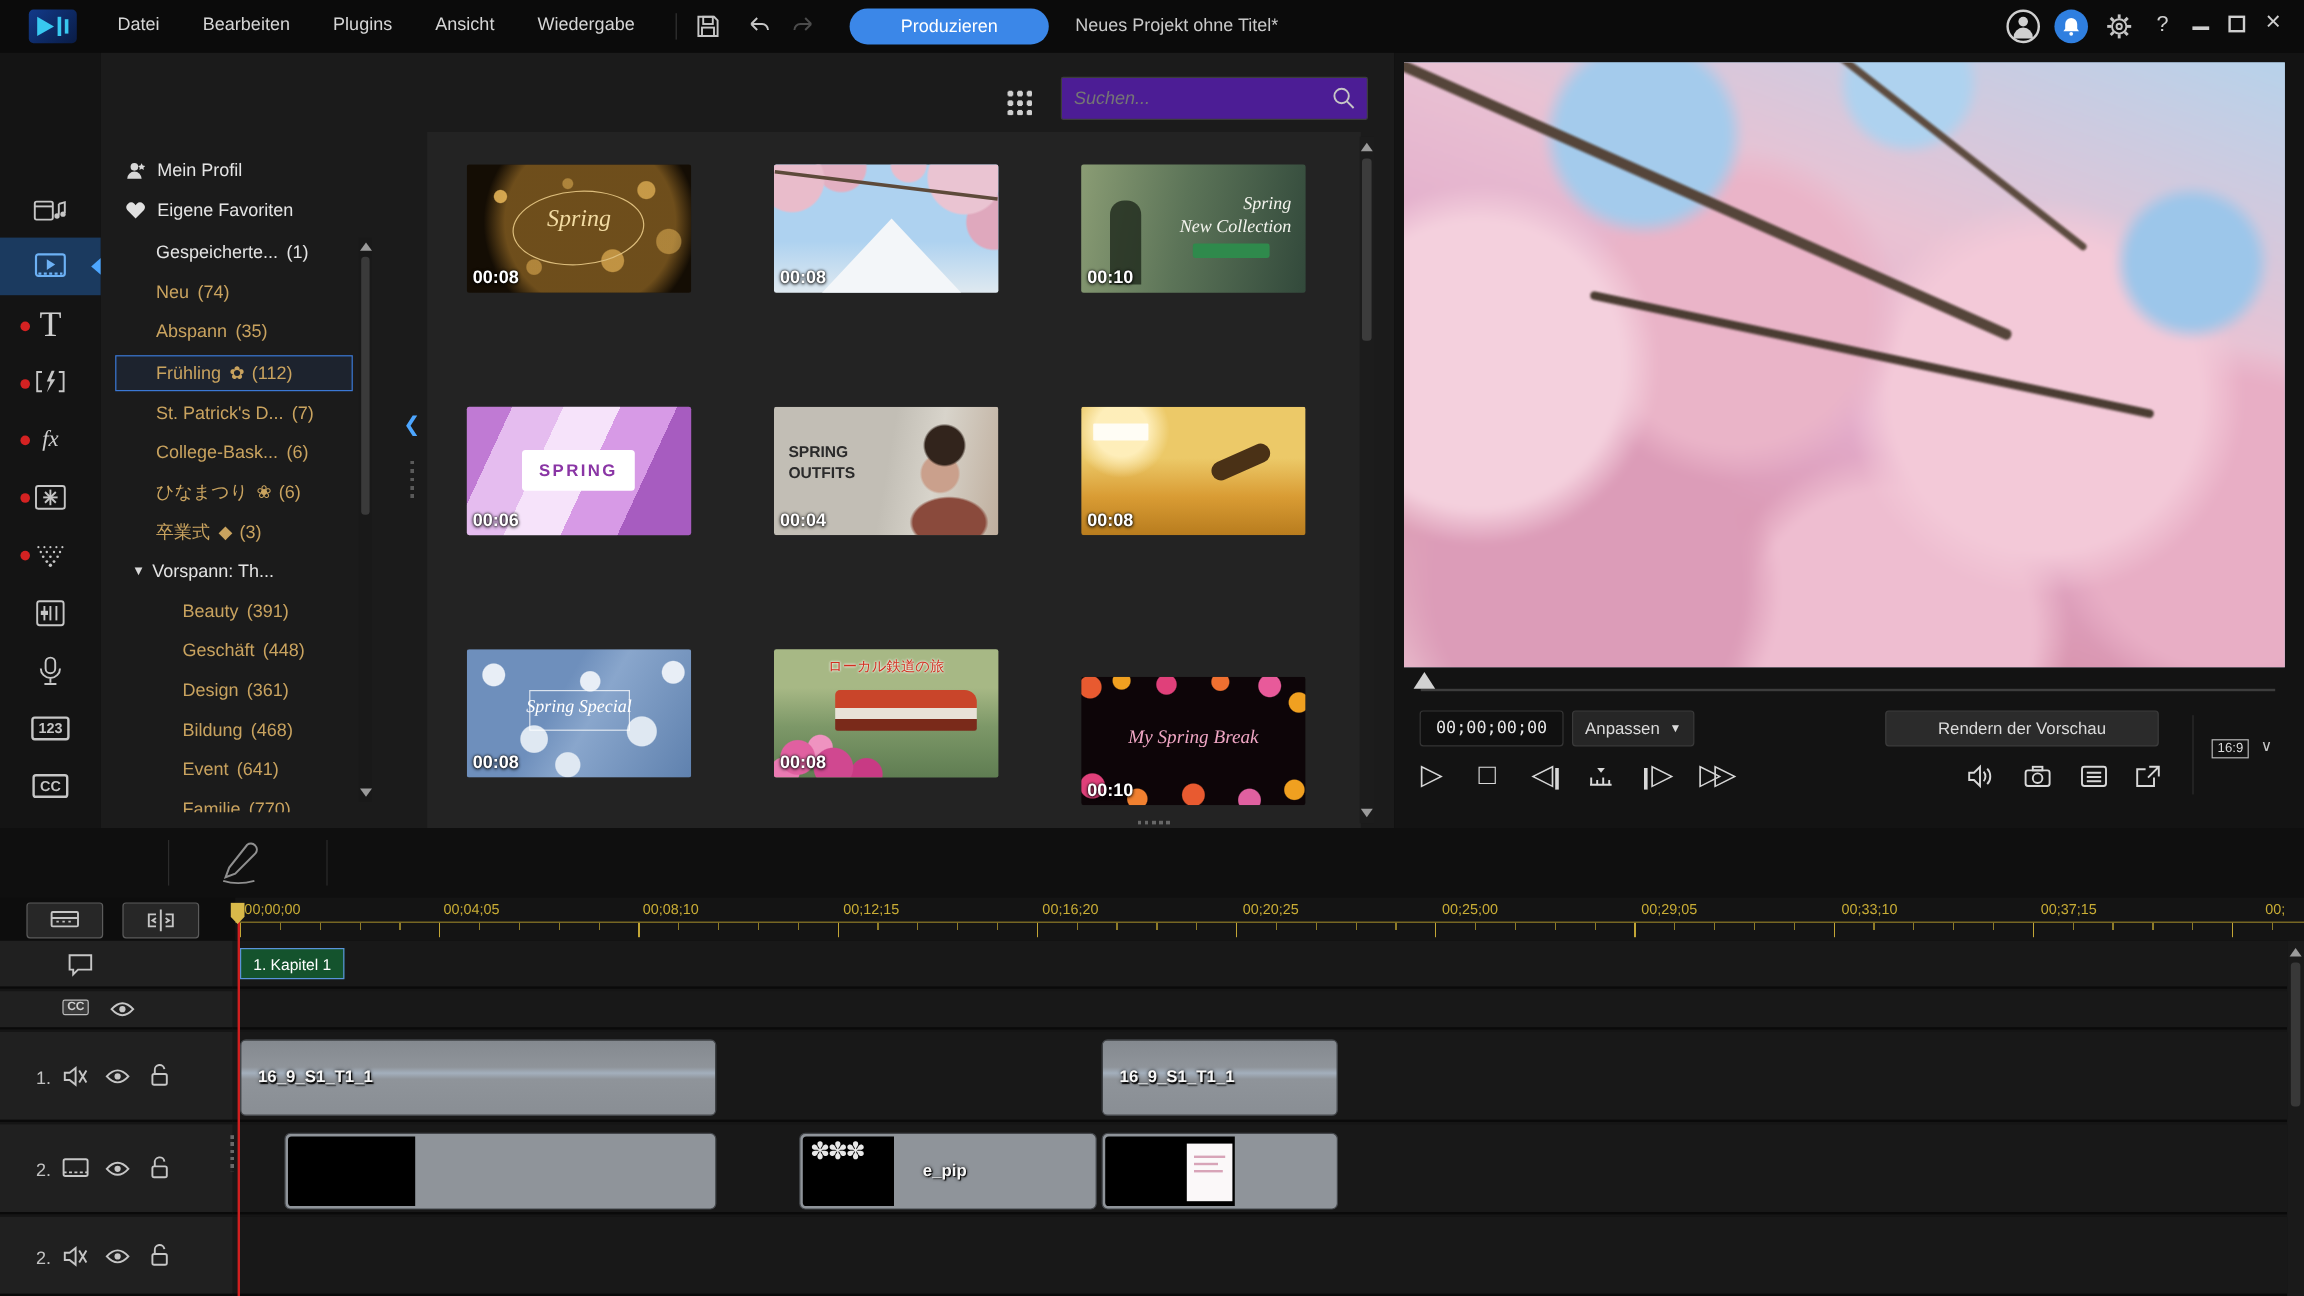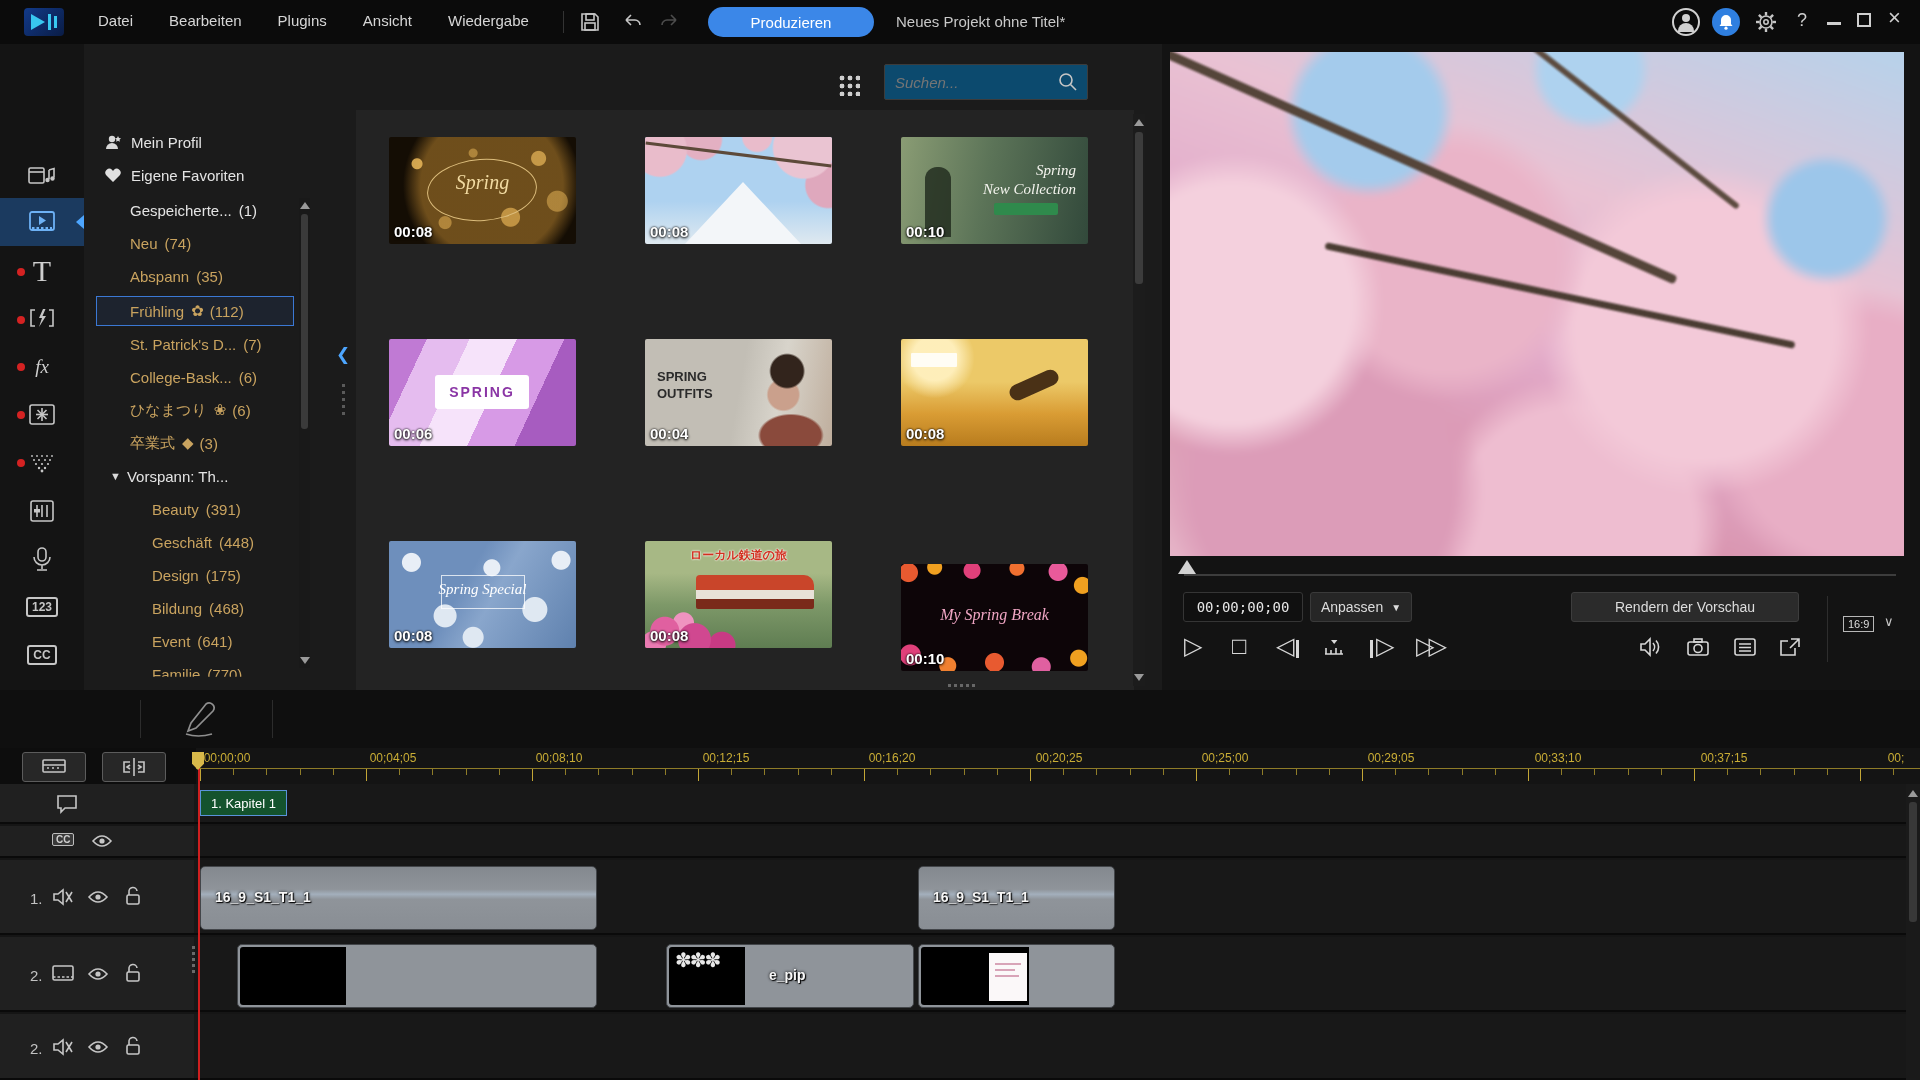--- a/index.html
+++ b/index.html
@@ -64,21 +64,21 @@
   .tri-up { width:0; height:0; border-left:5px solid transparent; border-right:5px solid transparent; border-bottom:7px solid #9a9a9a; }
   .tri-down { width:0; height:0; border-left:5px solid transparent; border-right:5px solid transparent; border-top:7px solid #9a9a9a; }
   
   #panel-collapse { position:absolute; left:252px; top:300px; color:#4da6ff; font-size:17px; }
   #panel-grip { position:absolute; left:258px; top:340px; width:3px; height:34px;
     background:repeating-linear-gradient(180deg,#5a5a5a 0 3px,transparent 3px 7px); }
   
   #grid-btn { position:absolute; left:754px; top:30px; width:22px; height:22px;
     background:
       radial-gradient(circle, #cfcfcf 2.4px, transparent 2.6px) 0 0/8px 8px repeat; }
-  #search-box { position:absolute; left:800px; top:20px; width:204px; height:36px; background:#0c4a6e; border:1px solid #3c3c3c; border-radius:2px; }
+  #search-box { position:absolute; left:800px; top:20px; width:256px; height:36px; background:#4c1d95; border:1px solid #3c3c3c; border-radius:2px; }
   #search-box input { position:absolute; left:10px; top:4px; width:200px; height:26px; background:transparent; border:none; outline:none;
     color:#9a9a9a; font-size:15px; font-style:italic; font-family:inherit; }
   #search-icon { position:absolute; right:8px; top:6px; width:22px; height:22px; }
   
   #thumb-scroll { position:absolute; left:1049px; top:70px; width:12px; height:572px; background:#1c1c1c; }
   #thumb-scroll .thumb { position:absolute; left:2px; top:18px; width:8px; height:152px; background:#3c3c3c; border-radius:3px; }
 
   
   .tile { position:absolute; width:187px; height:107px; border-radius:2px; overflow:hidden; background:#000; }
   .tile .dur { position:absolute; left:5px; bottom:4px; color:#fff; font-size:15px; font-weight:bold;
@@ -138,21 +138,21 @@
       radial-gradient(circle at 55% 25%, #e8eef6 0 8px, transparent 9px),
       radial-gradient(circle at 78% 64%, #dfe8f2 0 12px, transparent 13px),
       radial-gradient(circle at 92% 18%, #e8eef6 0 9px, transparent 10px),
       radial-gradient(circle at 45% 90%, #dfe8f2 0 10px, transparent 11px),
       linear-gradient(120deg,#6e8fbc 0 40%,#89a6cc 55%,#5f81ae 100%); }
   .v-bluefloral .ttl { left:0; right:0; top:40px; text-align:center; color:#fff; font-style:italic;
     font-family:"Liberation Serif","DejaVu Serif",serif; font-size:15px; }
   .v-bluefloral .frame { position:absolute; left:52px; top:34px; width:84px; height:34px; border:1px solid rgba(255,255,255,.75); }
 
   .v-train { background:linear-gradient(180deg,#a7b885 0 30%,#7d9868 60%,#5f7d52 100%); }
-  .v-train .ttl { left:0; right:0; top:6px; text-align:center; color:#d23020; font-weight:bold; font-size:12px;
+  .v-train .ttl { left:0; right:0; top:6px; text-align:center; color:#d23020; font-weight:normal; font-size:12px;
     text-shadow:0 0 2px #fff,0 0 2px #fff; }
   .v-train .body { position:absolute; right:18px; top:34px; width:118px; height:34px; background:linear-gradient(180deg,#c9452a 0 45%,#e8e2d8 45% 70%,#7a2a1a 70%); border-radius:4px 10px 2px 2px; }
   .v-train .flowers { position:absolute; left:0; bottom:0; width:110px; height:56px; background:
       radial-gradient(circle at 18% 70%, #e060a0 0 14px, transparent 15px),
       radial-gradient(circle at 45% 85%, #d04890 0 16px, transparent 17px),
       radial-gradient(circle at 8% 92%, #ea7ab2 0 12px, transparent 13px),
       radial-gradient(circle at 70% 95%, #c83a84 0 13px, transparent 14px),
       radial-gradient(circle at 35% 55%, #ef93c0 0 10px, transparent 11px); }
 
   .v-flowerframe { background:
@@ -476,21 +476,21 @@
     <div class="cat-row" style="top:451px; left:68px">
       <span class="lbl cat-gold">Beauty</span>
         <span class="cat-gold">(391)</span>
       </div>
     <div class="cat-row" style="top:484px; left:68px">
       <span class="lbl cat-gold">Geschäft</span>
         <span class="cat-gold">(448)</span>
       </div>
     <div class="cat-row" style="top:517px; left:68px">
       <span class="lbl cat-gold">Design</span>
-        <span class="cat-gold">(175)</span>
+        <span class="cat-gold">(361)</span>
       </div>
     <div class="cat-row" style="top:550px; left:68px">
       <span class="lbl cat-gold">Bildung</span>
         <span class="cat-gold">(468)</span>
       </div>
     <div class="cat-row" style="top:583px; left:68px">
       <span class="lbl cat-gold">Event</span>
         <span class="cat-gold">(641)</span>
       </div>
     <div class="cat-row" style="top:616px; left:68px; clip-path:inset(0 0 40% 0)">

